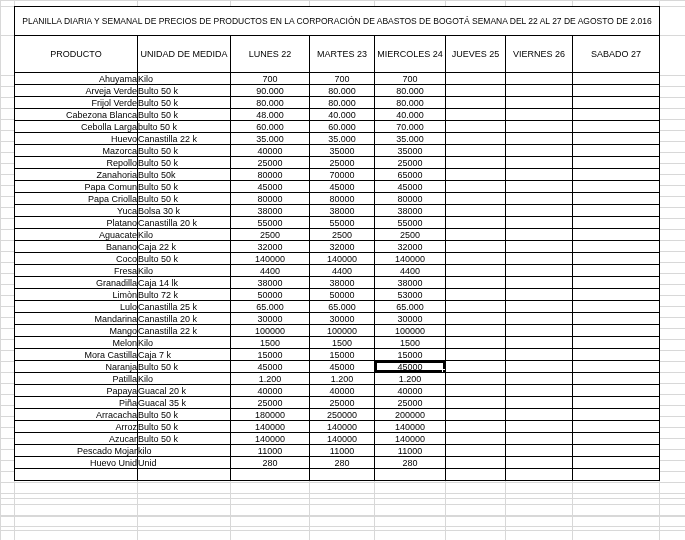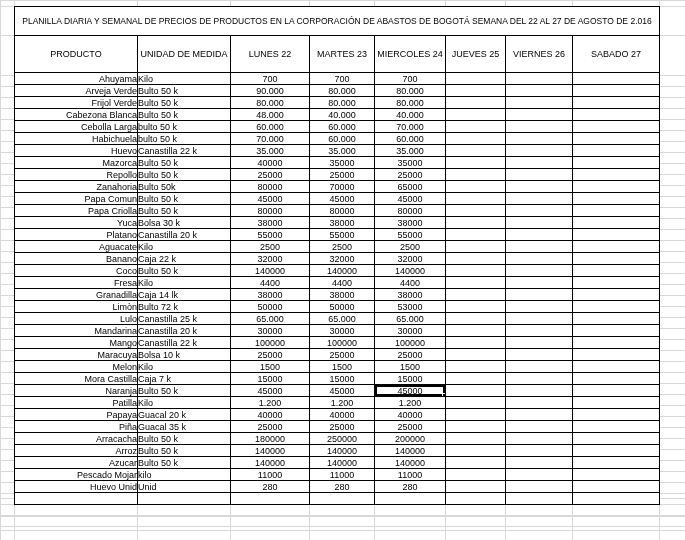--- a/index.html
+++ b/index.html
@@ -257,30 +257,20 @@
           <td class="c-prod">Cebolla Larga</td>
           <td class="c-unit">bulto 50 k</td>
           <td class="c-num">60.000</td>
           <td class="c-num">60.000</td>
           <td class="c-num">70.000</td>
           <td class="c-empty"></td>
           <td class="c-empty"></td>
           <td class="c-empty"></td>
         </tr>
         <tr class="data-row">
-          <td class="c-prod">Habichuela</td>
-          <td class="c-unit">bulto 50 k</td>
-          <td class="c-num">70.000</td>
-          <td class="c-num">60.000</td>
-          <td class="c-num">60.000</td>
-          <td class="c-empty"></td>
-          <td class="c-empty"></td>
-          <td class="c-empty"></td>
-        </tr>
-        <tr class="data-row">
           <td class="c-prod">Huevo</td>
           <td class="c-unit">Canastilla 22 k</td>
           <td class="c-num">35.000</td>
           <td class="c-num">35.000</td>
           <td class="c-num">35.000</td>
           <td class="c-empty"></td>
           <td class="c-empty"></td>
           <td class="c-empty"></td>
         </tr>
         <tr class="data-row">
@@ -437,30 +427,20 @@
           <td class="c-prod">Mango</td>
           <td class="c-unit">Canastilla 22 k</td>
           <td class="c-num">100000</td>
           <td class="c-num">100000</td>
           <td class="c-num">100000</td>
           <td class="c-empty"></td>
           <td class="c-empty"></td>
           <td class="c-empty"></td>
         </tr>
         <tr class="data-row">
-          <td class="c-prod">Maracuya</td>
-          <td class="c-unit">Bolsa 10 k</td>
-          <td class="c-num">25000</td>
-          <td class="c-num">25000</td>
-          <td class="c-num">25000</td>
-          <td class="c-empty"></td>
-          <td class="c-empty"></td>
-          <td class="c-empty"></td>
-        </tr>
-        <tr class="data-row">
           <td class="c-prod">Melon</td>
           <td class="c-unit">Kilo</td>
           <td class="c-num">1500</td>
           <td class="c-num">1500</td>
           <td class="c-num">1500</td>
           <td class="c-empty"></td>
           <td class="c-empty"></td>
           <td class="c-empty"></td>
         </tr>
         <tr class="data-row">

